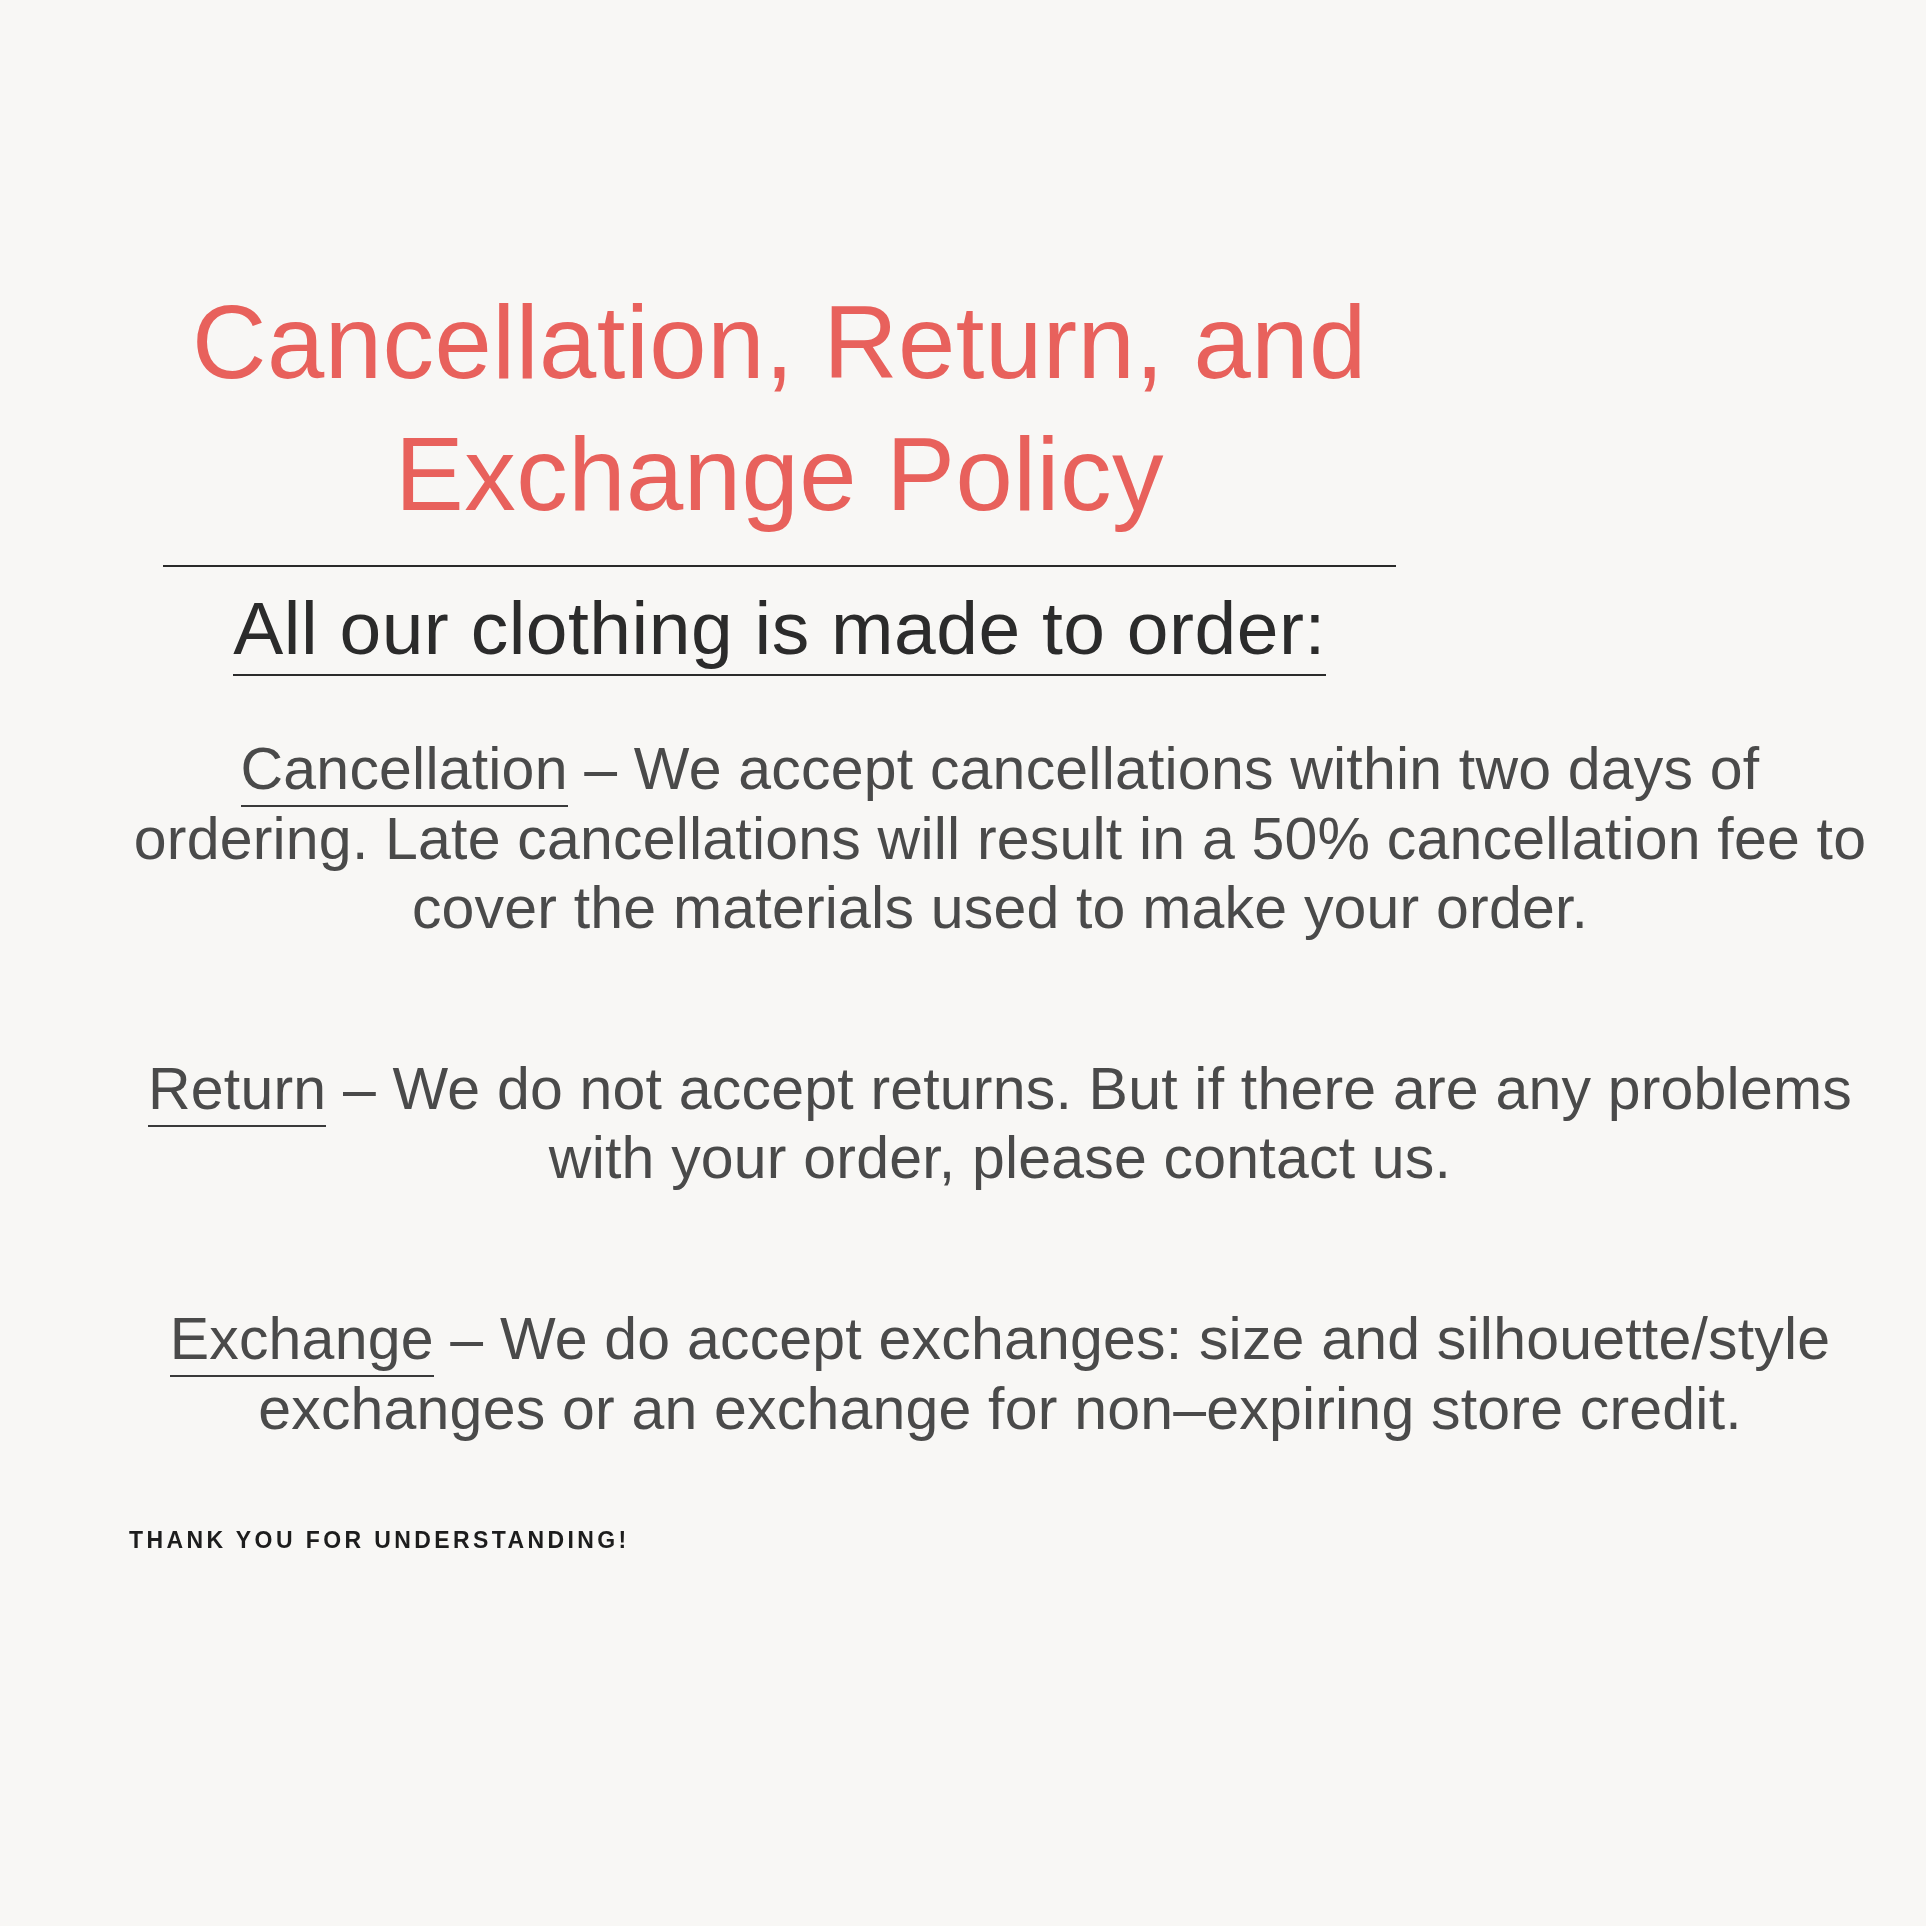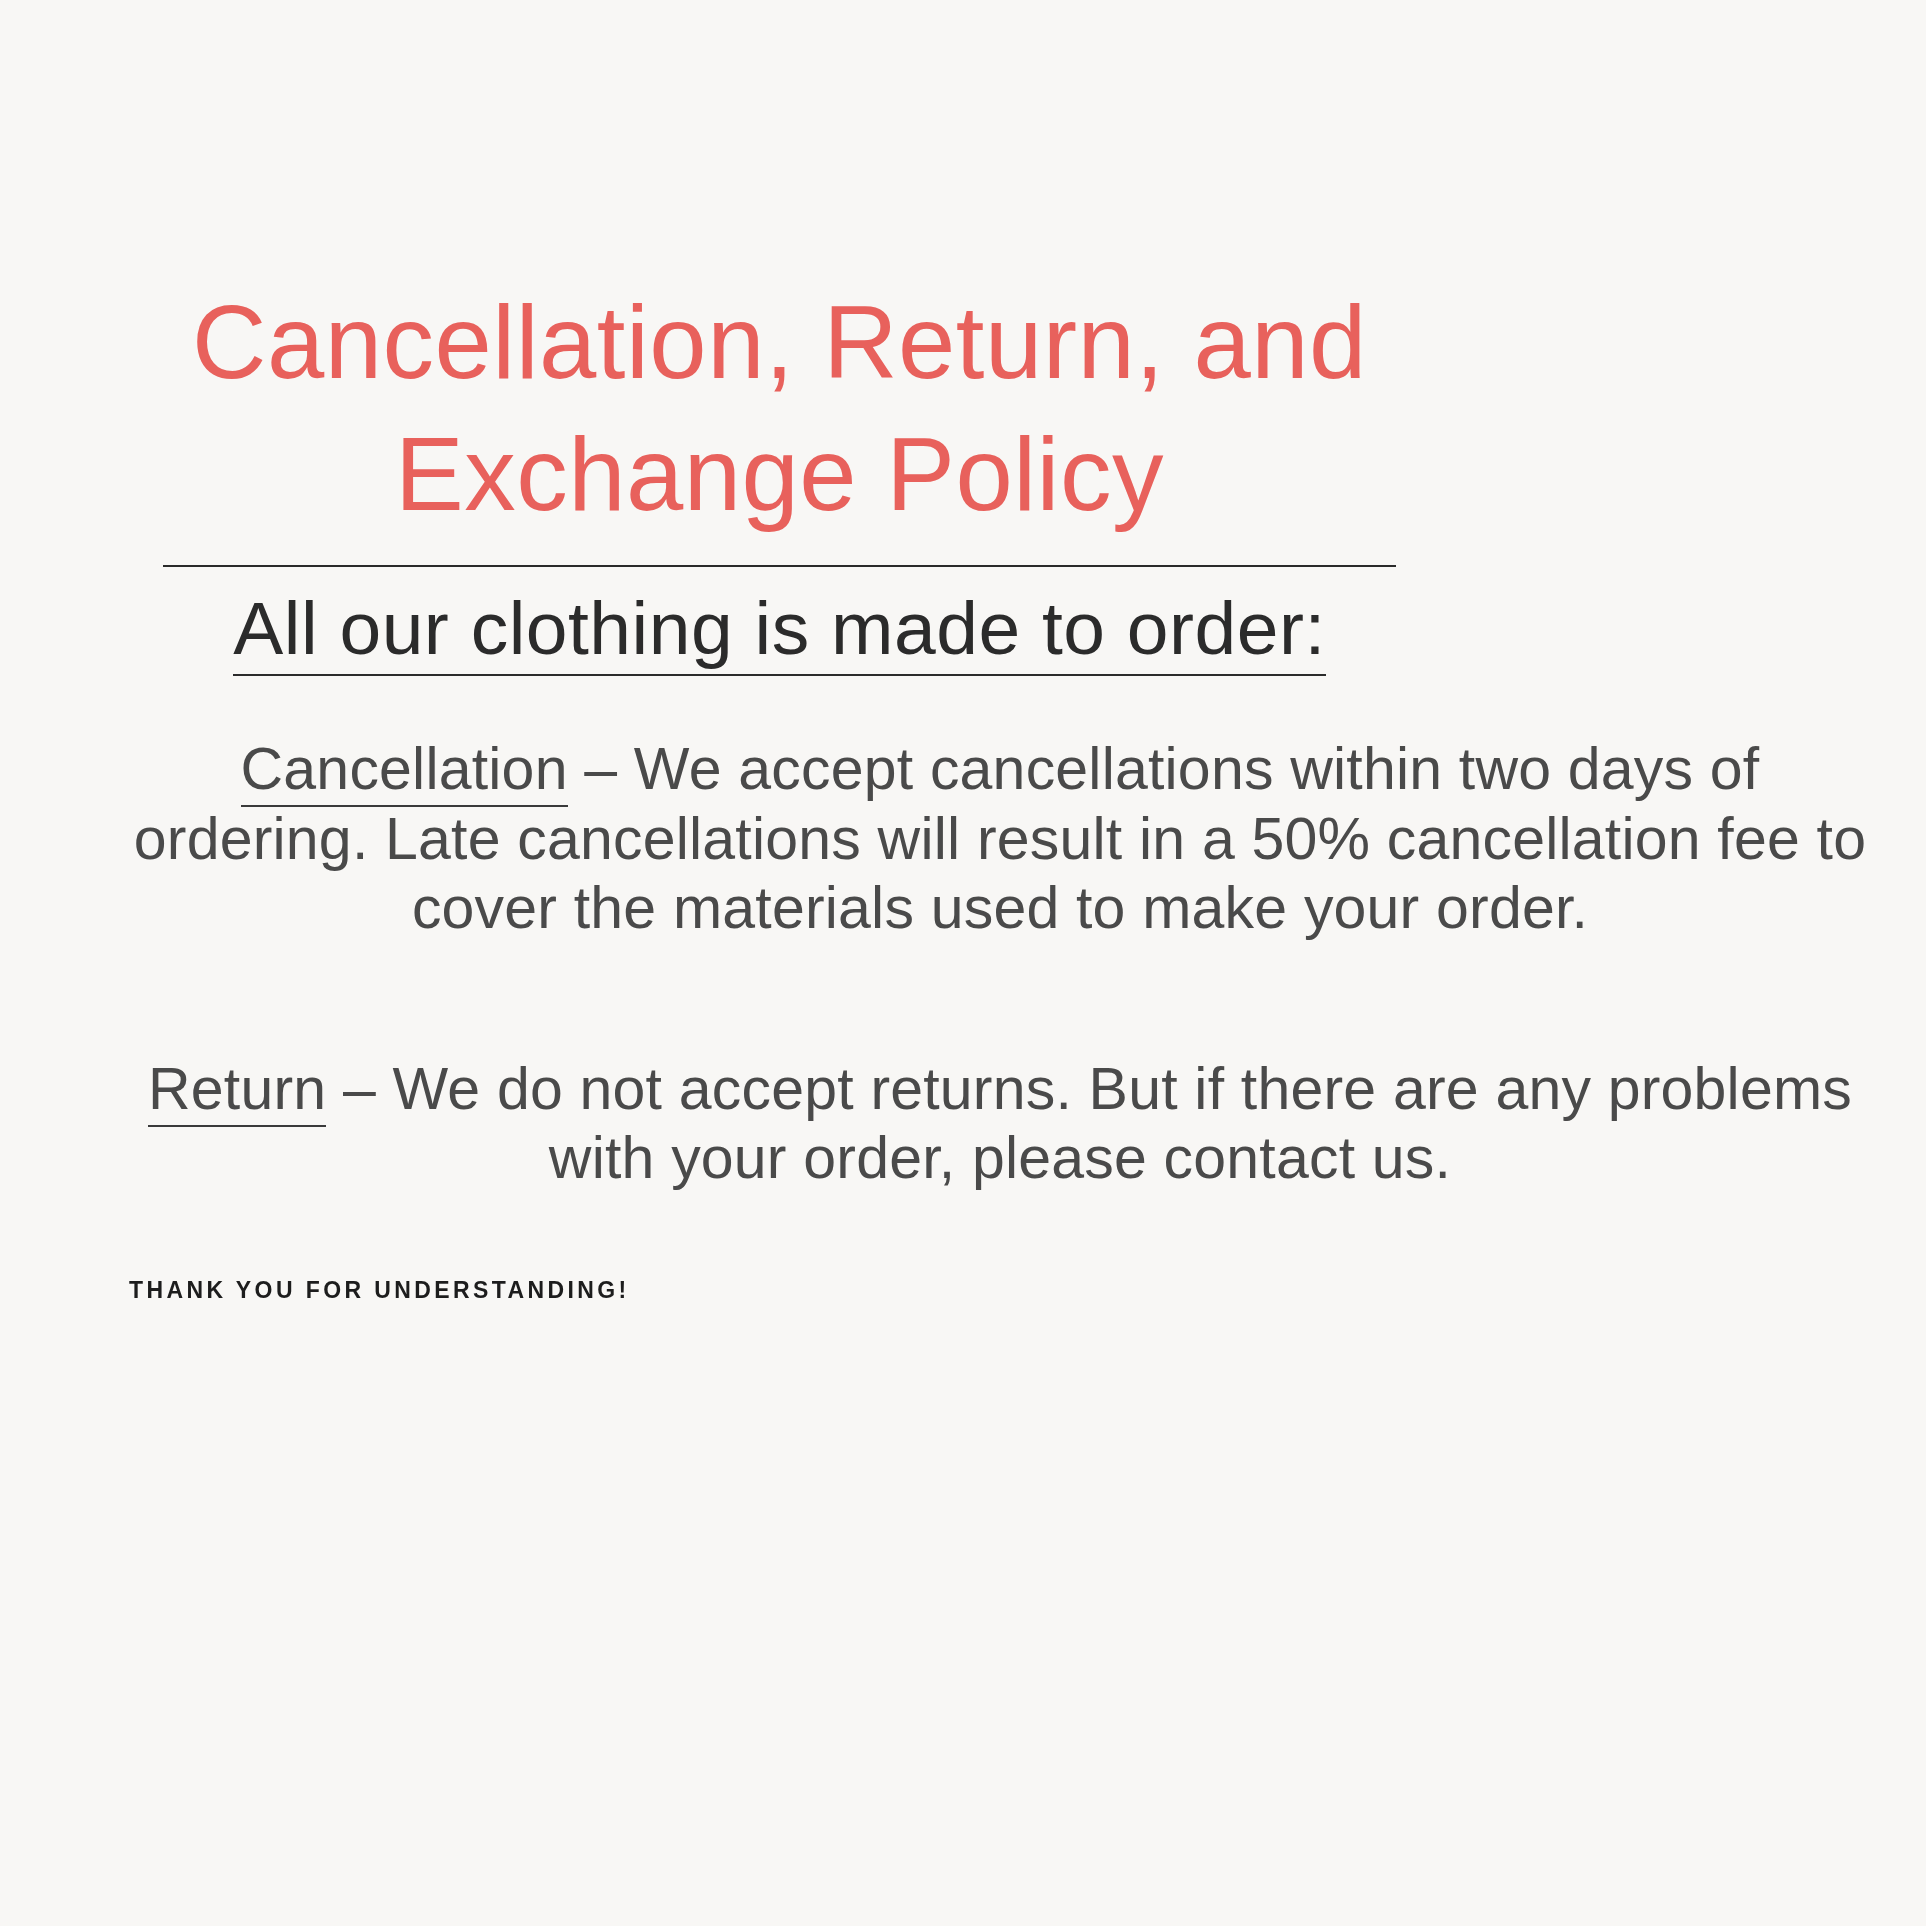--- a/index.html
+++ b/index.html
@@ -110,20 +110,23 @@
   <div class="body-block">
 
     <p class="para p1">
       <span class="lead">Cancellation</span><span> – We accept cancellations within two days of ordering. Late cancellations will result in a 50% cancellation fee to cover the materials used to make your order.</span>
     </p>
 
     <p class="para p2">
       <span class="lead">Return</span><span> – We do not accept returns. But if there are any problems with your order, please contact us.</span>
     </p>
 
+    <p class="para p3">
+      <span class="lead">Exchange</span><span> – We do accept exchanges: size and silhouette/style exchanges or an exchange for non–expiring store credit.</span>
+    </p>
 
   </div>
 
   <div class="signoff">
     <div>THANK YOU FOR UNDERSTANDING!</div>
   </div>
 
 </div>
 
 

